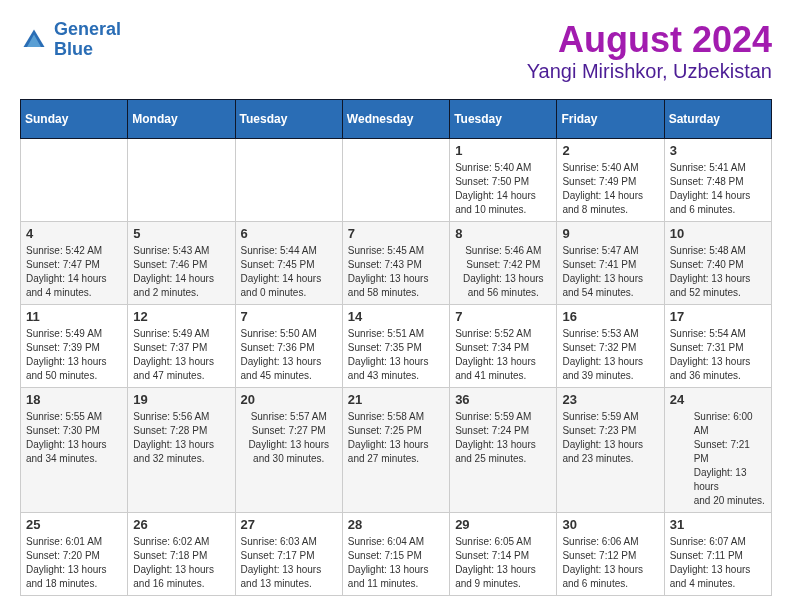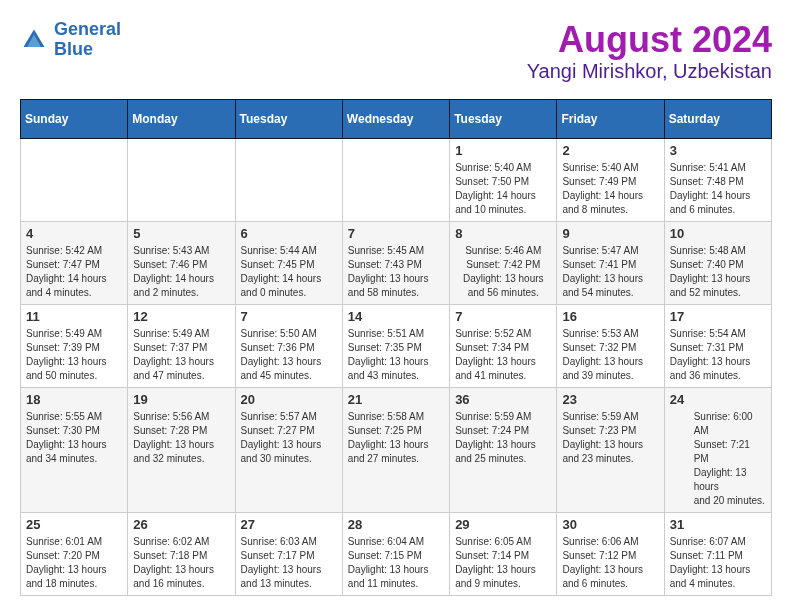--- a/index.html
+++ b/index.html
@@ -260,21 +260,21 @@
         </td>
         <td>
           <span class="day-num">19</span>
           <div class="day-info" style="white-space: pre-line;">Sunrise: 5:56 AM
 Sunset: 7:28 PM
 Daylight: 13 hours
 and 32 minutes.</div>
         </td>
         <td>
           <span class="day-num">20</span>
-          <div class="day-info" style="white-space: pre-line;">Sunrise: 5:57 AM
+          <div class="day-info" style="white-space: pre-line; text-align: center;">Sunrise: 5:57 AM
 Sunset: 7:27 PM
 Daylight: 13 hours
 and 30 minutes.</div>
         </td>
         <td>
           <span class="day-num">21</span>
           <div class="day-info" style="white-space: pre-line;">Sunrise: 5:58 AM
 Sunset: 7:25 PM
 Daylight: 13 hours
 and 27 minutes.</div>

